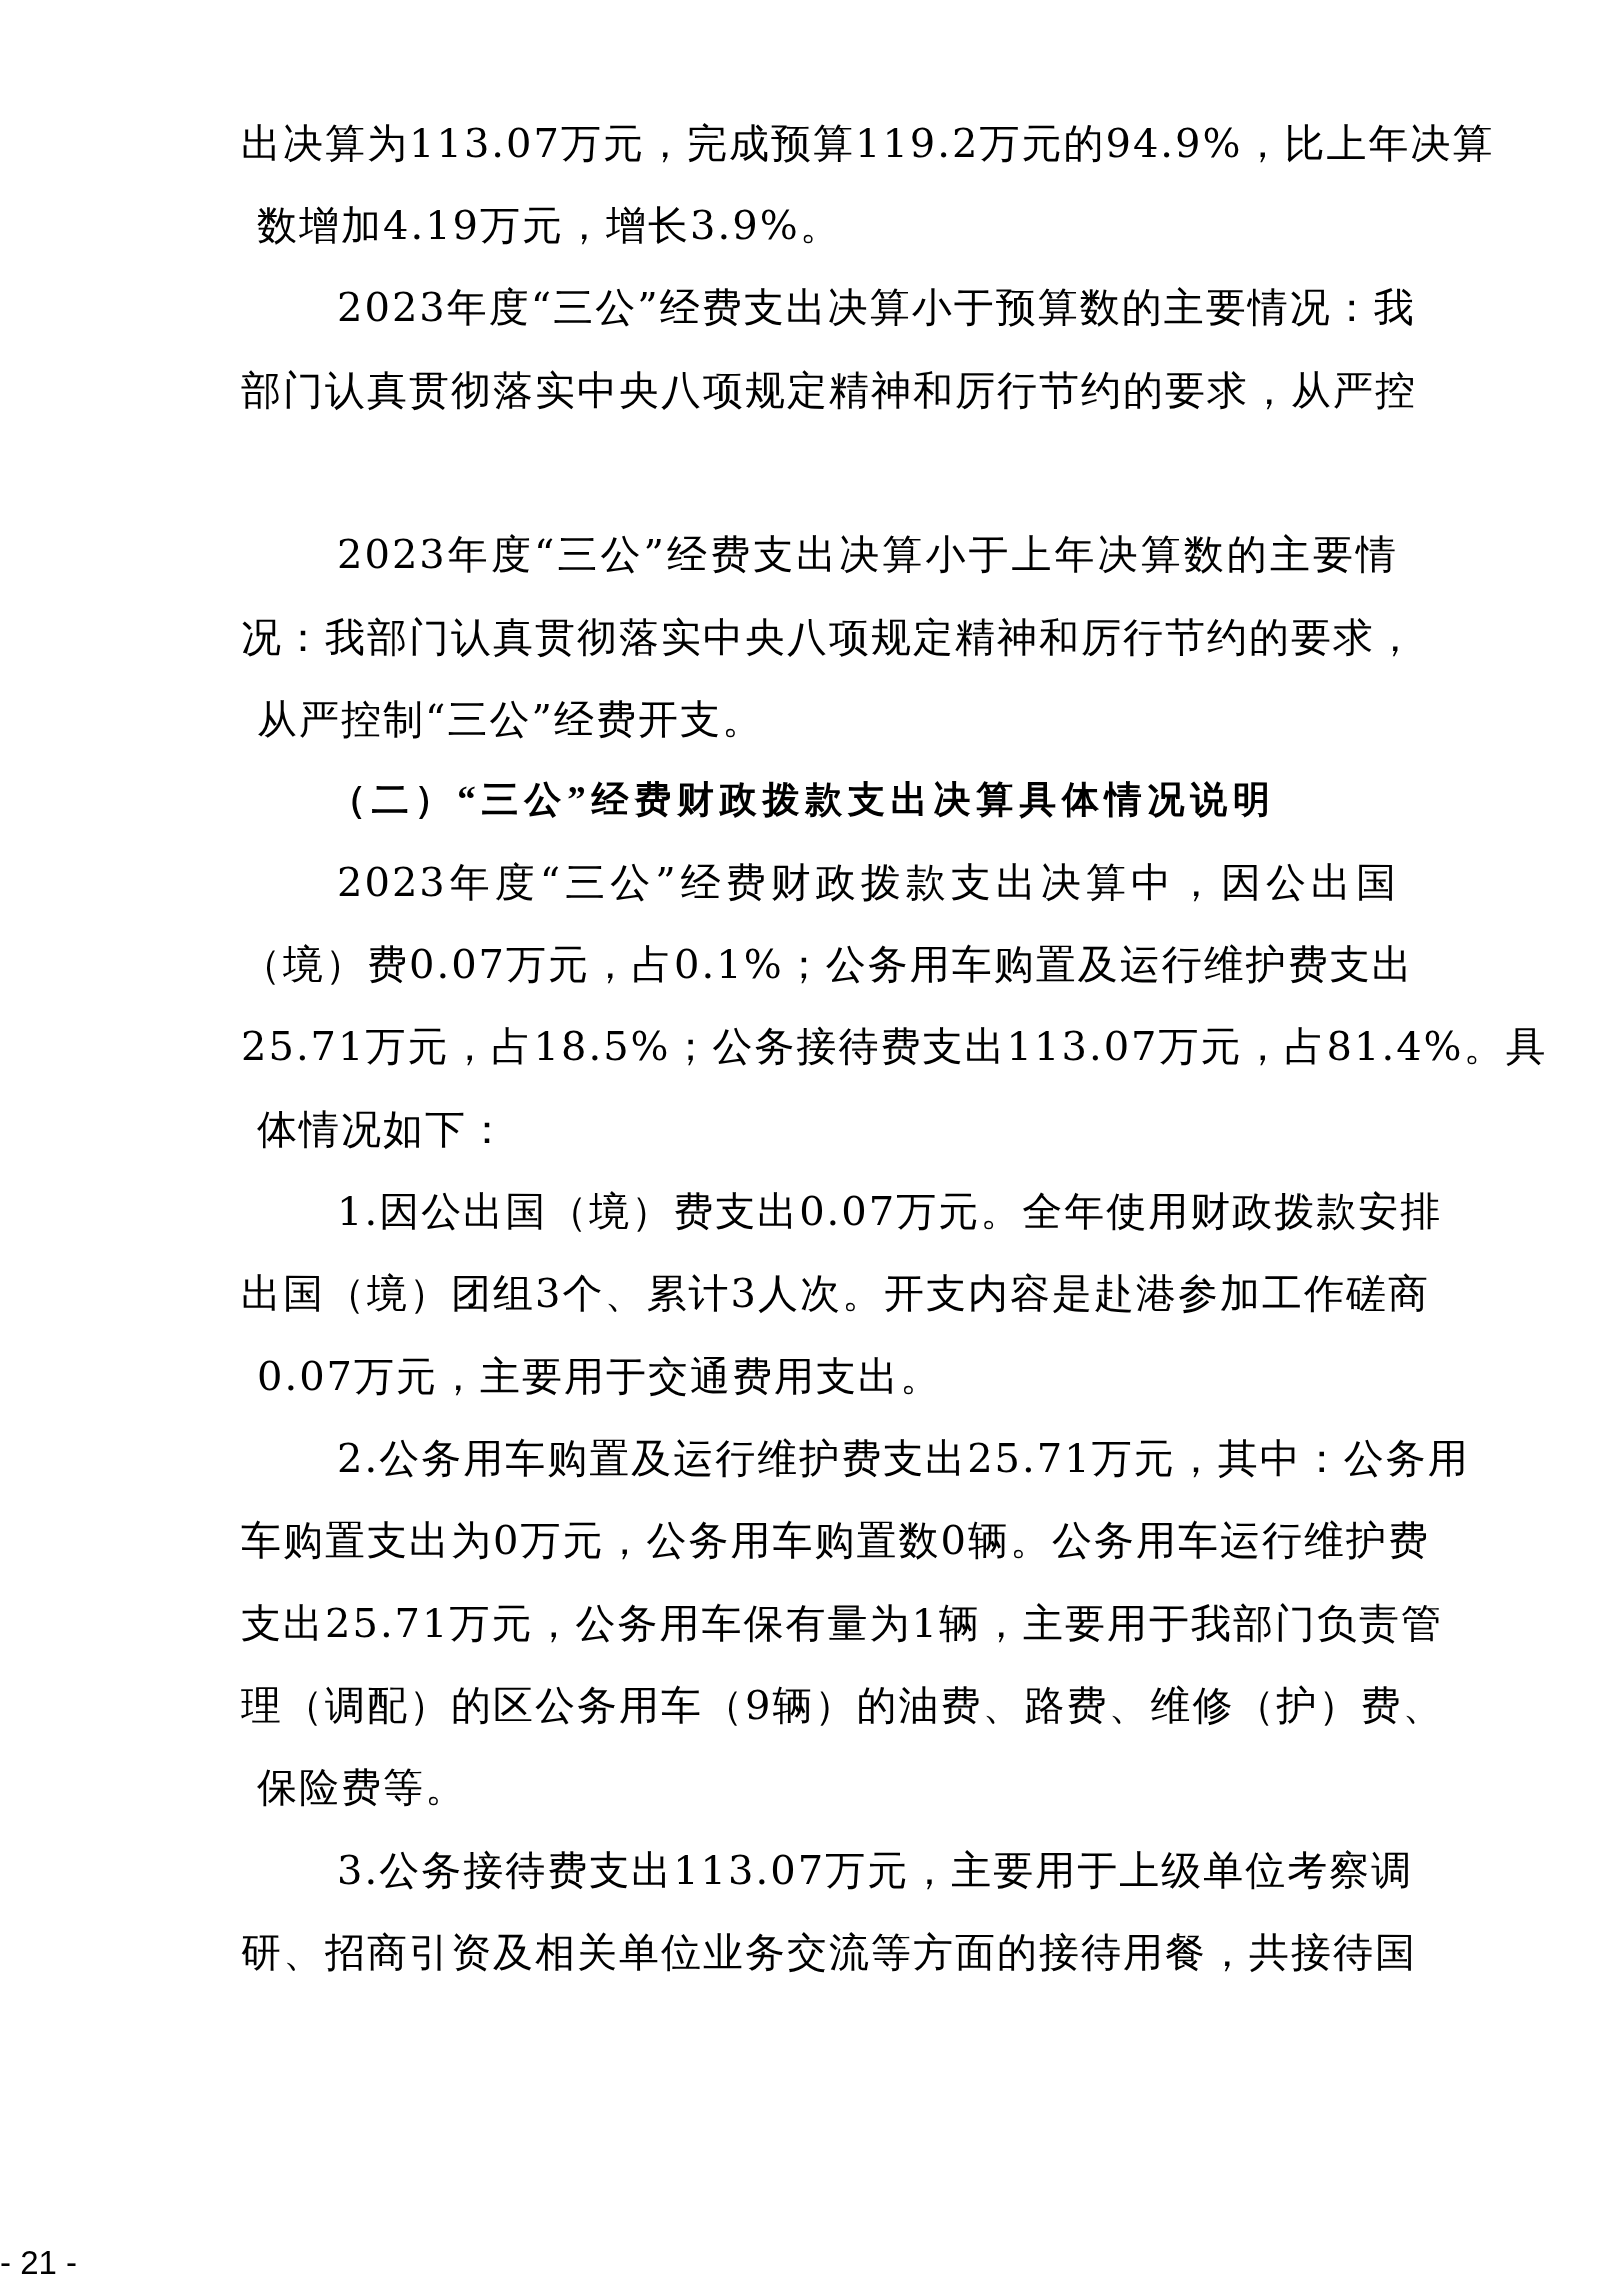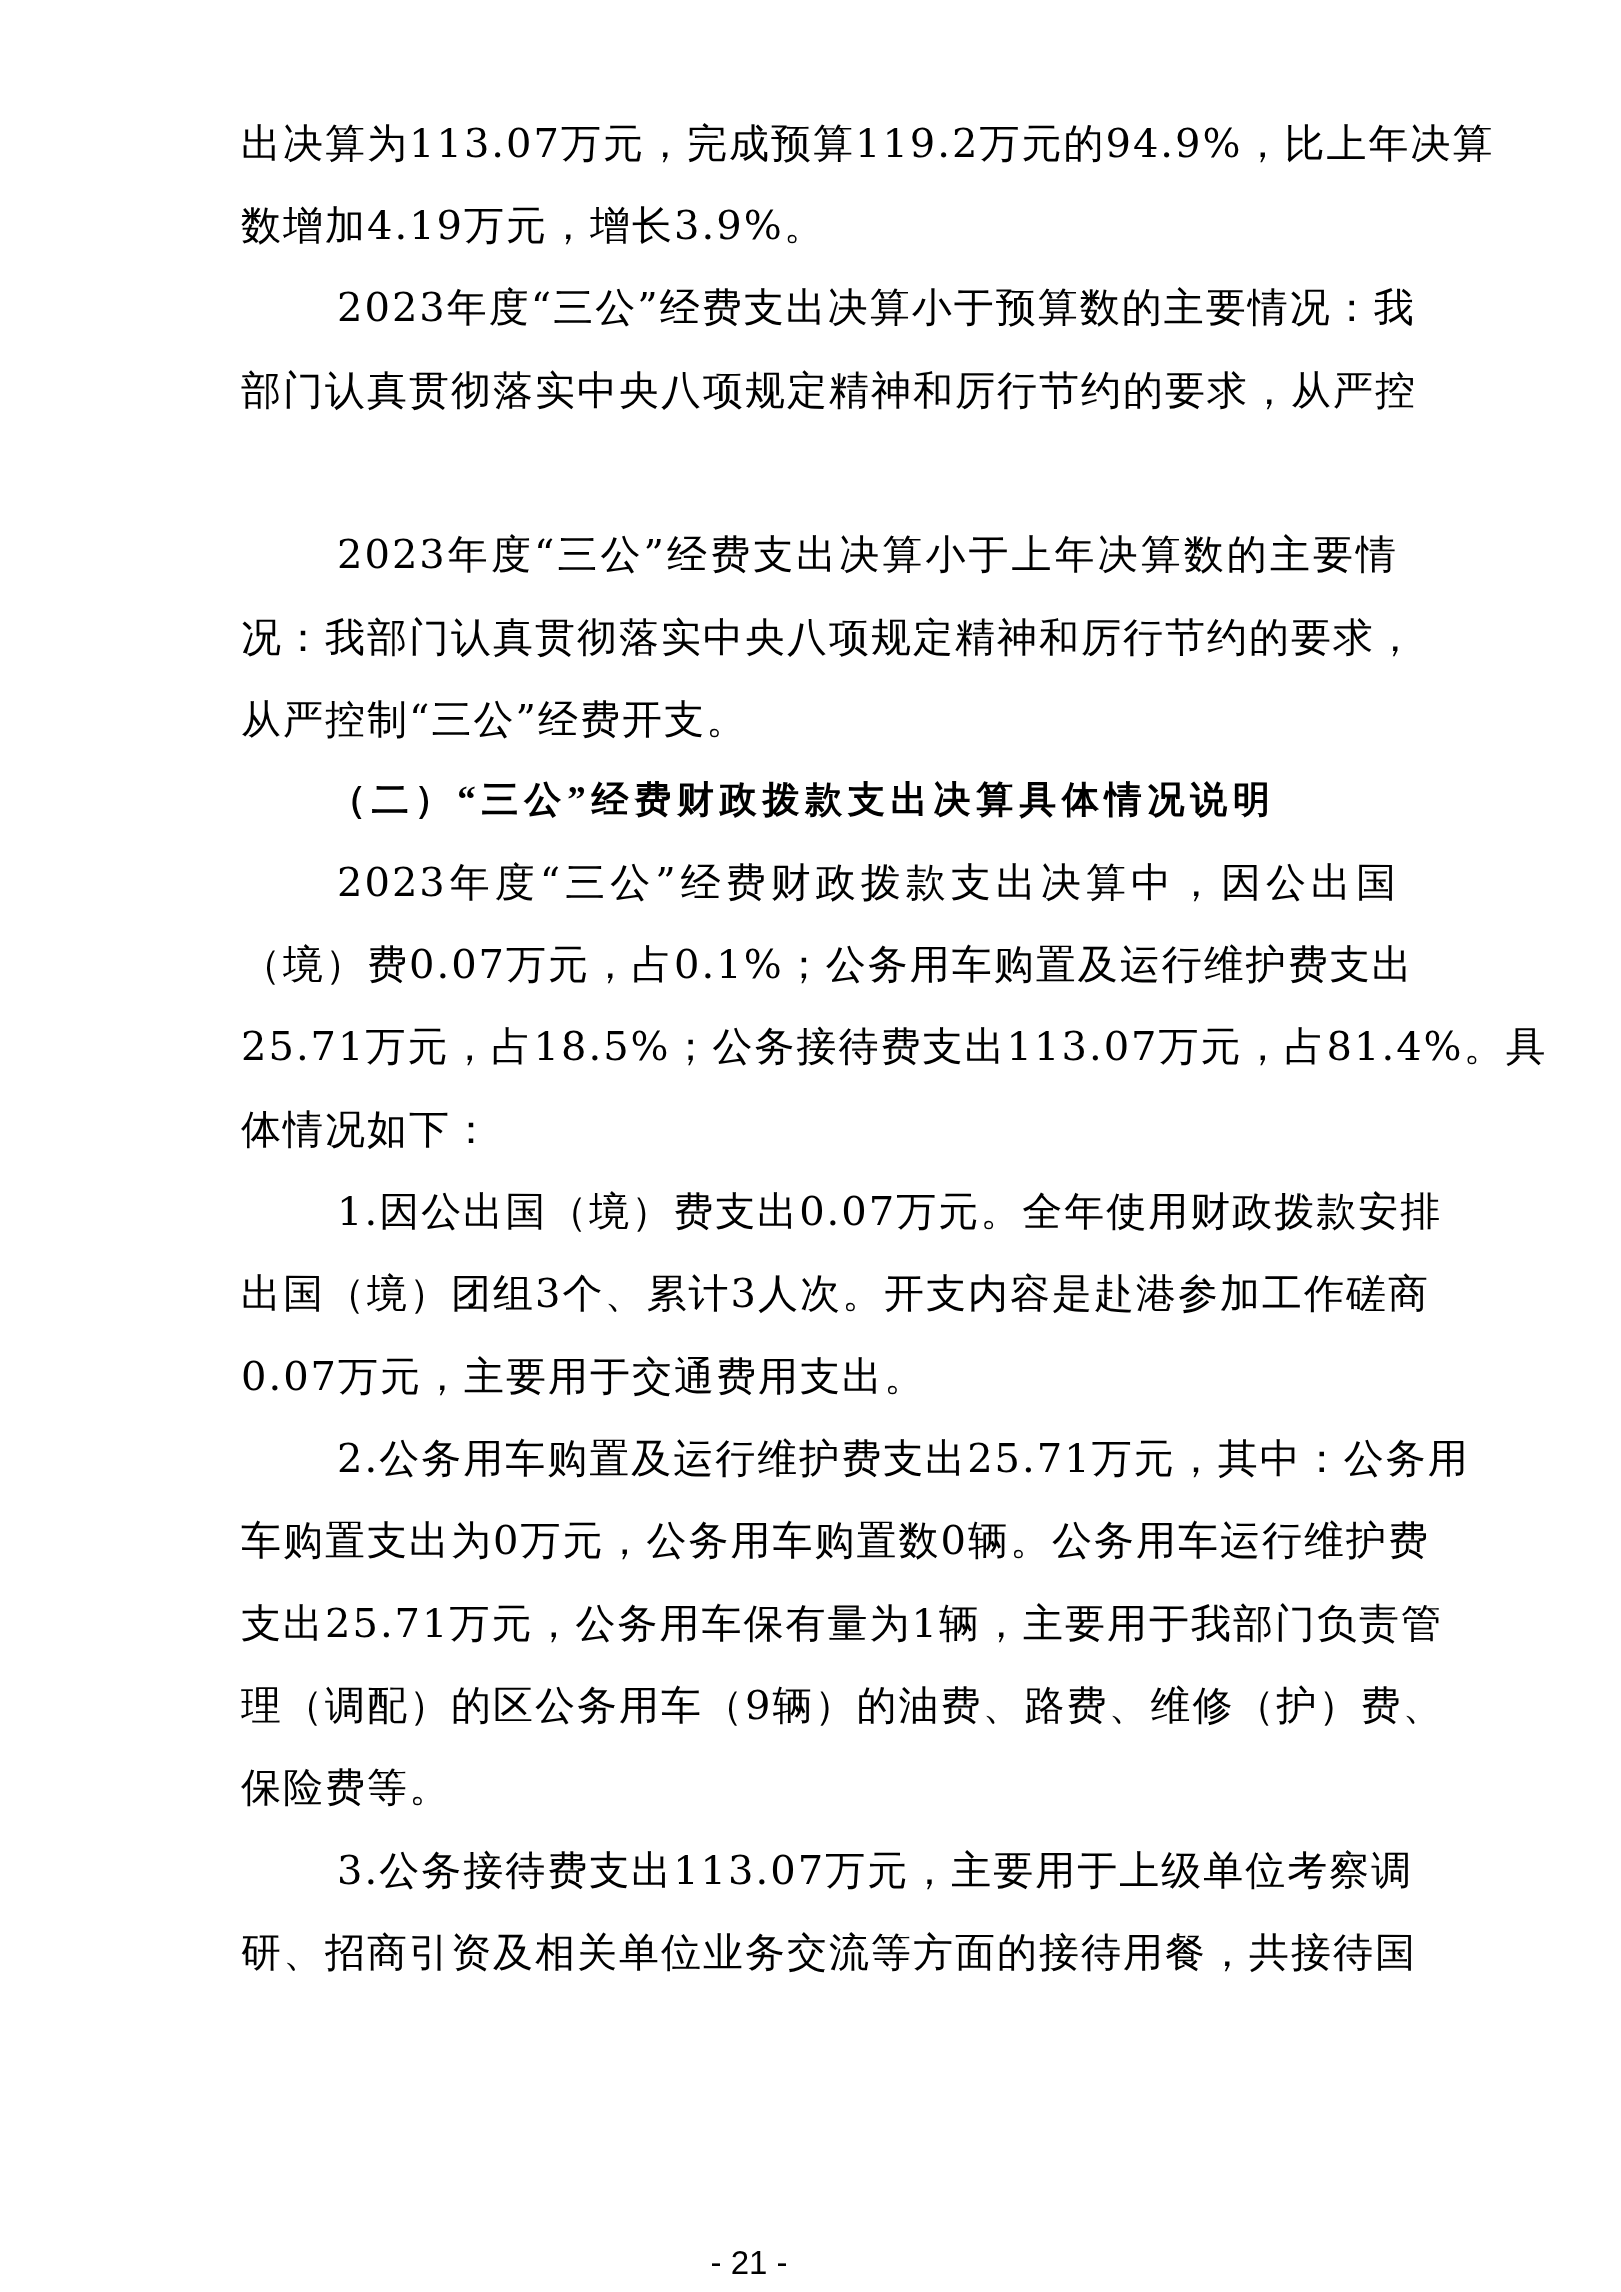--- a/index.html
+++ b/index.html
@@ -33,20 +33,21 @@
     text-align: justify;
     text-align-last: justify;
     letter-spacing: 2px;
   }
   .line.indent {
     left: 337px;
     width: 1061px;
   }
   .line.last {
     text-align-last: left;
+    margin-left: 16px;
   }
   .heading {
     position: absolute;
     left: 329px;
     width: 941px;
     height: 59px;
     line-height: 59px;
     font-family: Liberation Serif, serif;
     font-weight: bold;
     font-size: 37px;
@@ -54,21 +55,21 @@
     text-align: justify;
     text-align-last: justify;
   }
   .page-number {
     position: absolute;
     left: 0;
     width: 1498px;
     top: 2240px;
     height: 45px;
     line-height: 45px;
-    text-align: center;
+    text-align: left;
     font-family: "Liberation Sans", "DejaVu Sans", sans-serif;
     font-size: 33px;
   }
 </style>
 </head>
 <body>
 
 <div class="page">
 
   <div class="line" style="top:114px">出决算为113.07万元，完成预算119.2万元的94.9%，比上年决算</div>

